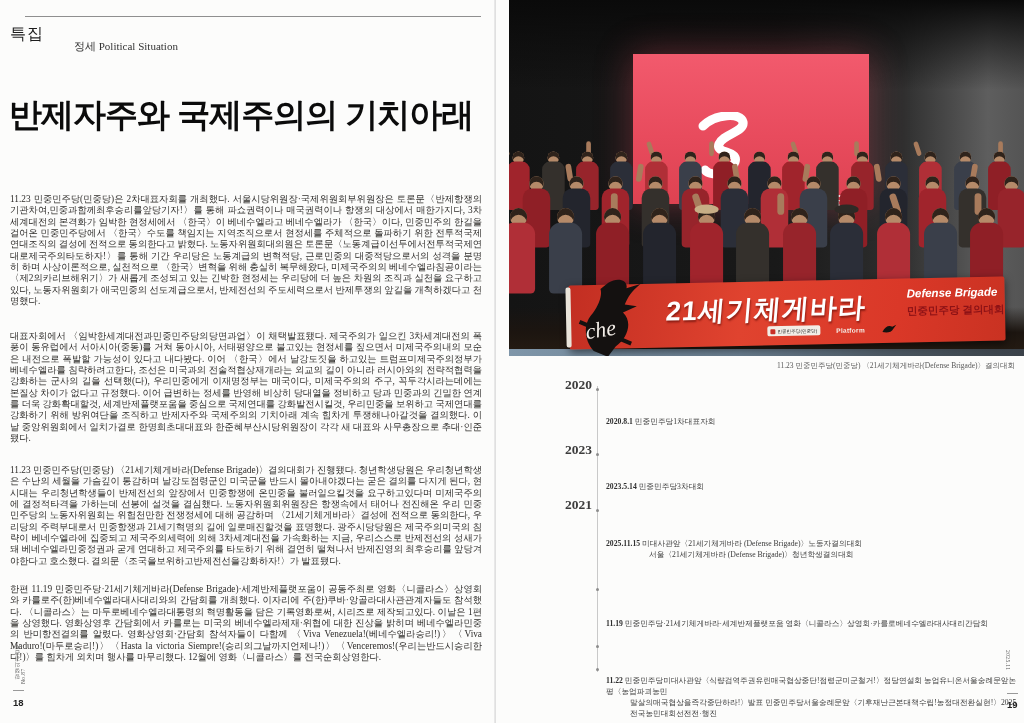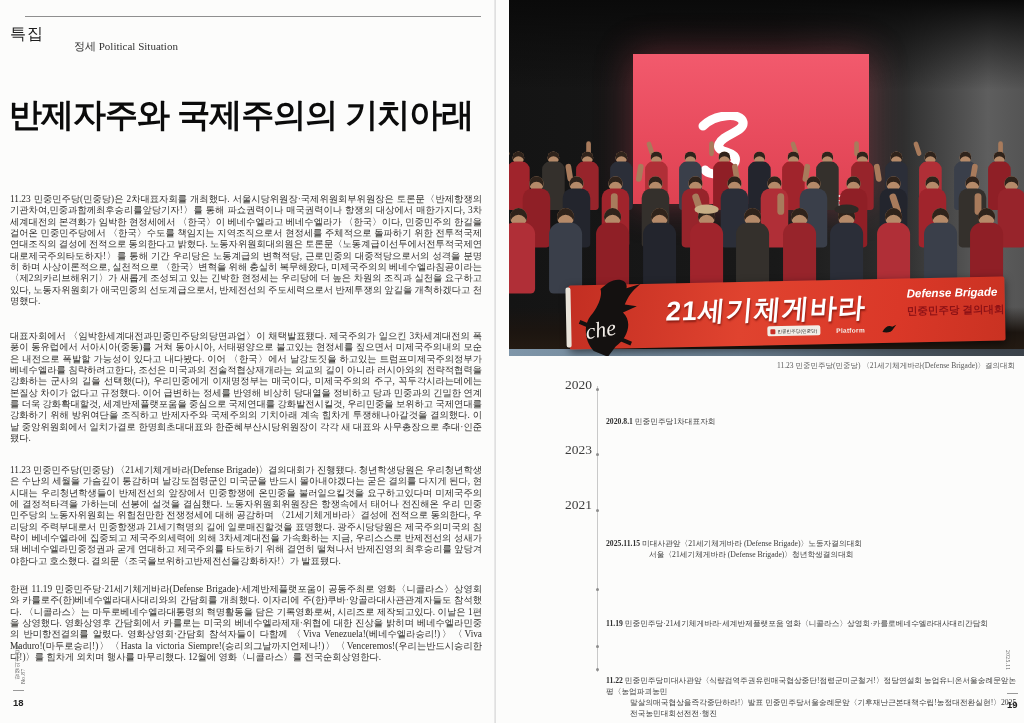--- a/index.html
+++ b/index.html
@@ -67,21 +67,21 @@
              padding:0 3px;font-family:"Liberation Sans",sans-serif;font-size:4.6px;color:#222;}
   .logo-chip .mark{display:inline-block;width:5px;height:5px;background:#c92f26;border-radius:1px;margin-right:2px;}
   .logo-text{font-family:"Liberation Sans",sans-serif;font-weight:bold;font-size:6.5px;color:#f4efe9;letter-spacing:.3px;}
   .bird{width:16px;height:10px;}
 
   .caption{top:361px;right:9px;font-size:7.5px;color:#585858;}
 
   
   .tl-line{left:597px;top:386px;width:1px;height:286px;background:#c9c9c9;}
   .tl-dot{width:3px;height:3px;border-radius:50%;background:#8c8c8c;left:596px;}
-  .tl-year{left:548px;width:44px;text-align:right;font-size:13.5px;color:#3d3d3d;}
+  .tl-year{left:548px;width:44px;text-align:right;font-size:13.5px;color:#3d3d3d;font-weight:bold;}
   .tl-entry{left:606px;width:414px;font-size:7.7px;line-height:11px;color:#3a3a3a;margin-top:35px;}
   .tl-date{font-weight:bold;color:#2f2f2f;}
   .tl-wrap{display:block;}
 </style>
 </head>
 <body>
 
 <div id="canvas">
 
   <div class="abs top-rule"></div>
@@ -330,20 +330,24 @@
   <div class="abs tl-dot" style="top:453px"></div>
   <div class="abs tl-dot" style="top:509px"></div>
   <div class="abs tl-dot" style="top:588px"></div>
   <div class="abs tl-dot" style="top:645px"></div>
   <div class="abs tl-dot" style="top:668px"></div>
 
   <div class="abs tl-entry" style="top:381px">
     <span class="tl-date">2020.8.1</span>
     <span>민중민주당1차대표자회</span>
   </div>
+  <div class="abs tl-entry" style="top:446px">
+    <span class="tl-date">2023.5.14</span>
+    <span>민중민주당3차대회</span>
+  </div>
   <div class="abs tl-entry" style="top:503px">
     <span class="tl-date">2025.11.15</span>
     <span>미대사관앞〈21세기체게바라 (Defense Brigade)〉노동자결의대회</span>
     <span class="tl-wrap" style="padding-left:43px">서울〈21세기체게바라 (Defense Brigade)〉청년학생결의대회</span>
   </div>
   <div class="abs tl-entry" style="top:583px">
     <span class="tl-date">11.19</span>
     <span>민중민주당·21세기체게바라·세계반제플랫포움 영화〈니콜라스〉상영회·카를로베네수엘라대사대리간담회</span>
   </div>
   <div class="abs tl-entry" style="top:640px">

